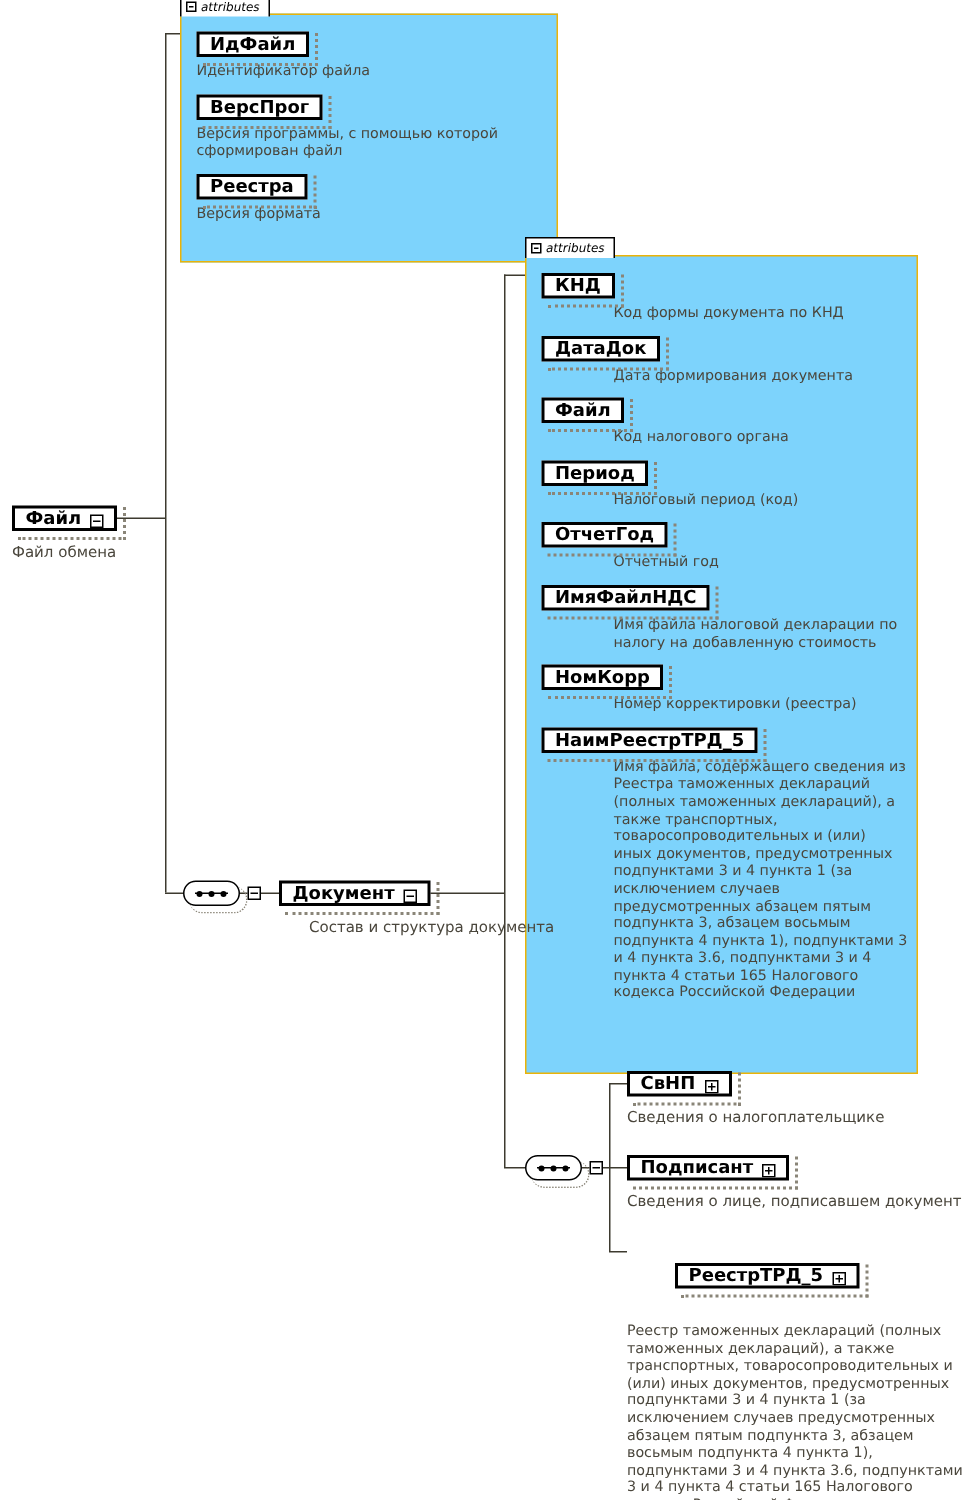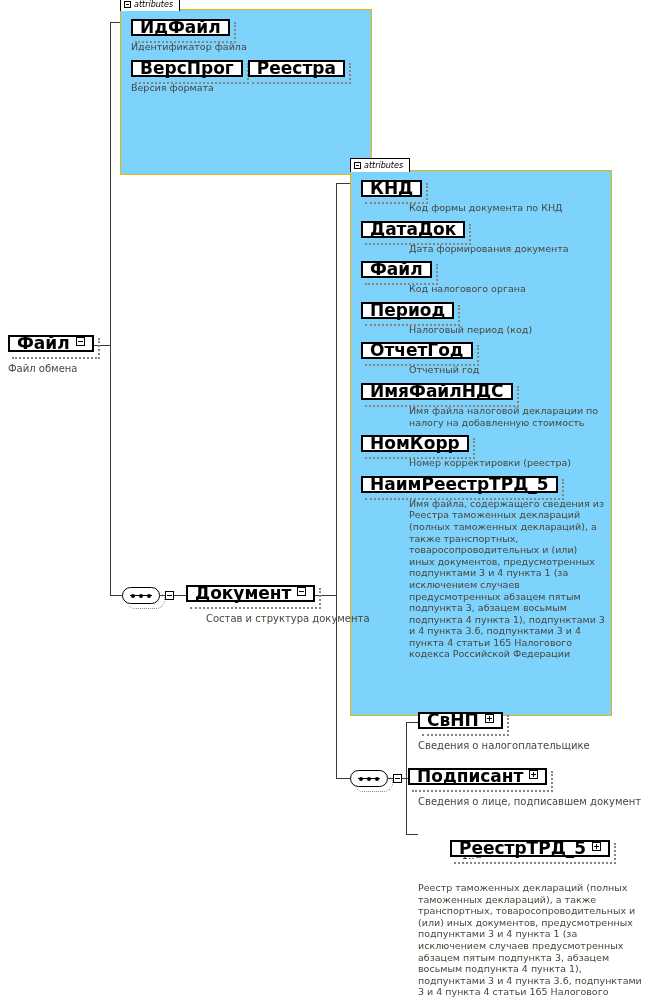--- a/index.html
+++ b/index.html
@@ -59,25 +59,25 @@
     left: 1px; right: 1px; top: 2px;
     height: 1px; background: #000;
   }
   .panelbody { padding: 8px 6px 6px 10px; }
 
   
   .nodewrap { position: relative; display: inline-block; margin-bottom: 1px; }
   .node {
     position: relative;
     display: inline-flex;
-    align-items: flex-start;
+    align-items: flex-end;
     border: 2px solid #000;
     background: #ffffff;
     padding: 0 7px;
-    font-size: 17px;
+    font-size: 12px;
     font-weight: bold;
     color: #000;
     line-height: 13px;
     white-space: nowrap;
     z-index: 2;
   }
   
   .nodewrap::after {
     content: "";
     position: absolute;
@@ -244,20 +244,21 @@
             <span>ИдФайл</span>
           </div>
       </div>
       <div class="desc">Идентификатор файла</div>
 
       <div class="nodewrap">
         <div class="node">
             <span>ВерсПрог</span>
           </div>
       </div>
+      <div class="desc">Версия программы, с помощью которой сформирован файл</div>
 
       <div class="nodewrap">
         <div class="node">
             <span>Реестра</span>
           </div>
       </div>
       <div class="desc">Версия формата</div>
     </div>
   </div>
 
@@ -367,21 +368,21 @@
   <div class="enode" style="left:418px; top:711px;">
     <div class="nodewrap">
       <div class="node">
         <span>СвНП</span>
         <span class="plusbox"></span>
       </div>
     </div>
   </div>
   <div class="caption" style="left:418px; top:740px;">Сведения о налогоплательщике</div>
 
-  <div class="enode" style="left:408px; top:767px;">
+  <div class="enode" style="left:418px; top:767px;">
     <div class="nodewrap">
       <div class="node">
         <span>Подписант</span>
         <span class="plusbox"></span>
       </div>
     </div>
   </div>
   <div class="caption" style="left:418px; top:796px;">Сведения о лице, подписавшем документ</div>
 
   <div class="enode" style="left:418px; top:839px;margin-left:32px;">

